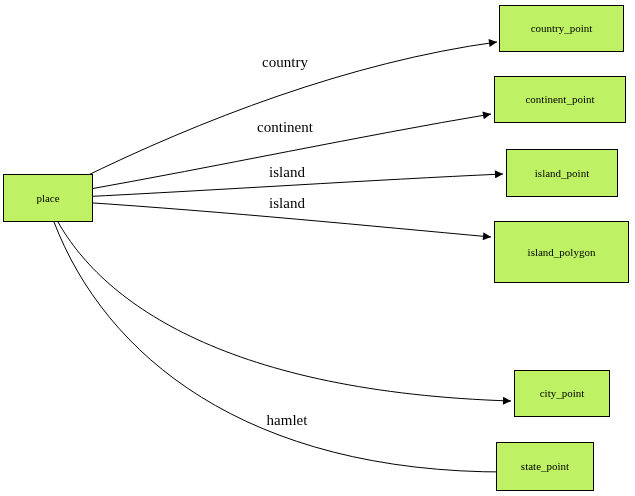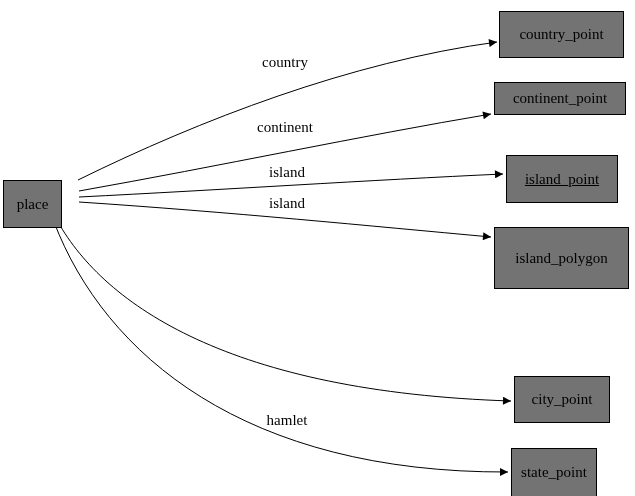--- a/index.html
+++ b/index.html
@@ -25,48 +25,47 @@
   }
   .edges-layer path.edge {
     fill: none;
     stroke: #000000;
     stroke-width: 1;
   }
   .node {
     position: absolute;
     box-sizing: border-box;
     border: 1px solid #000000;
-    background: #737373;
+    background: #bef264;
     display: flex;
     align-items: center;
     justify-content: center;
-    font-size: 15px;
+    font-size: 11px;
     line-height: 1;
     white-space: nowrap;
-    margin-top: 6px;
   }
   .elabel {
     position: absolute;
     transform: translate(-50%, -50%);
     font-size: 15px;
     line-height: 19px;
     white-space: nowrap;
   }
   .elabel.multi {
     transform: translateX(-50%);
     white-space: pre-line;
   }
   
-  #n-place           { left: 3px;   top: 174px; width: 59px;  height: 48px; }
+  #n-place           { left: 3px;   top: 174px; width: 90px;  height: 48px; }
   #n-country-point   { left: 499px; top: 5px;   width: 125px; height: 47px; }
-  #n-continent-point { left: 494px; top: 76px;  width: 132px; height: 33px; }
-  #n-island-point    { left: 506px; top: 149px; width: 112px; height: 48px; text-decoration: underline; }
+  #n-continent-point { left: 494px; top: 76px;  width: 132px; height: 47px; }
+  #n-island-point    { left: 506px; top: 149px; width: 112px; height: 48px; }
   #n-island-polygon  { left: 494px; top: 221px; width: 135px; height: 62px; text-align: center; }
   #n-city-point      { left: 514px; top: 370px; width: 96px;  height: 47px; }
-  #n-state-point     { left: 511px; top: 442px; width: 86px; height: 49px; }
+  #n-state-point     { left: 496px; top: 442px; width: 98px; height: 49px; }
   
   #l-country     { left: 285px; top: 62px;  }
   #l-continent   { left: 285px; top: 127px; }
   #l-island-1    { left: 287px; top: 172px; }
   #l-island-2    { left: 287px; top: 203px; }
   #l-settlements { left: 290px; top: 233px; }
   #l-state       { left: 287px; top: 420px; }
 </style>
 </head>
 <body>

